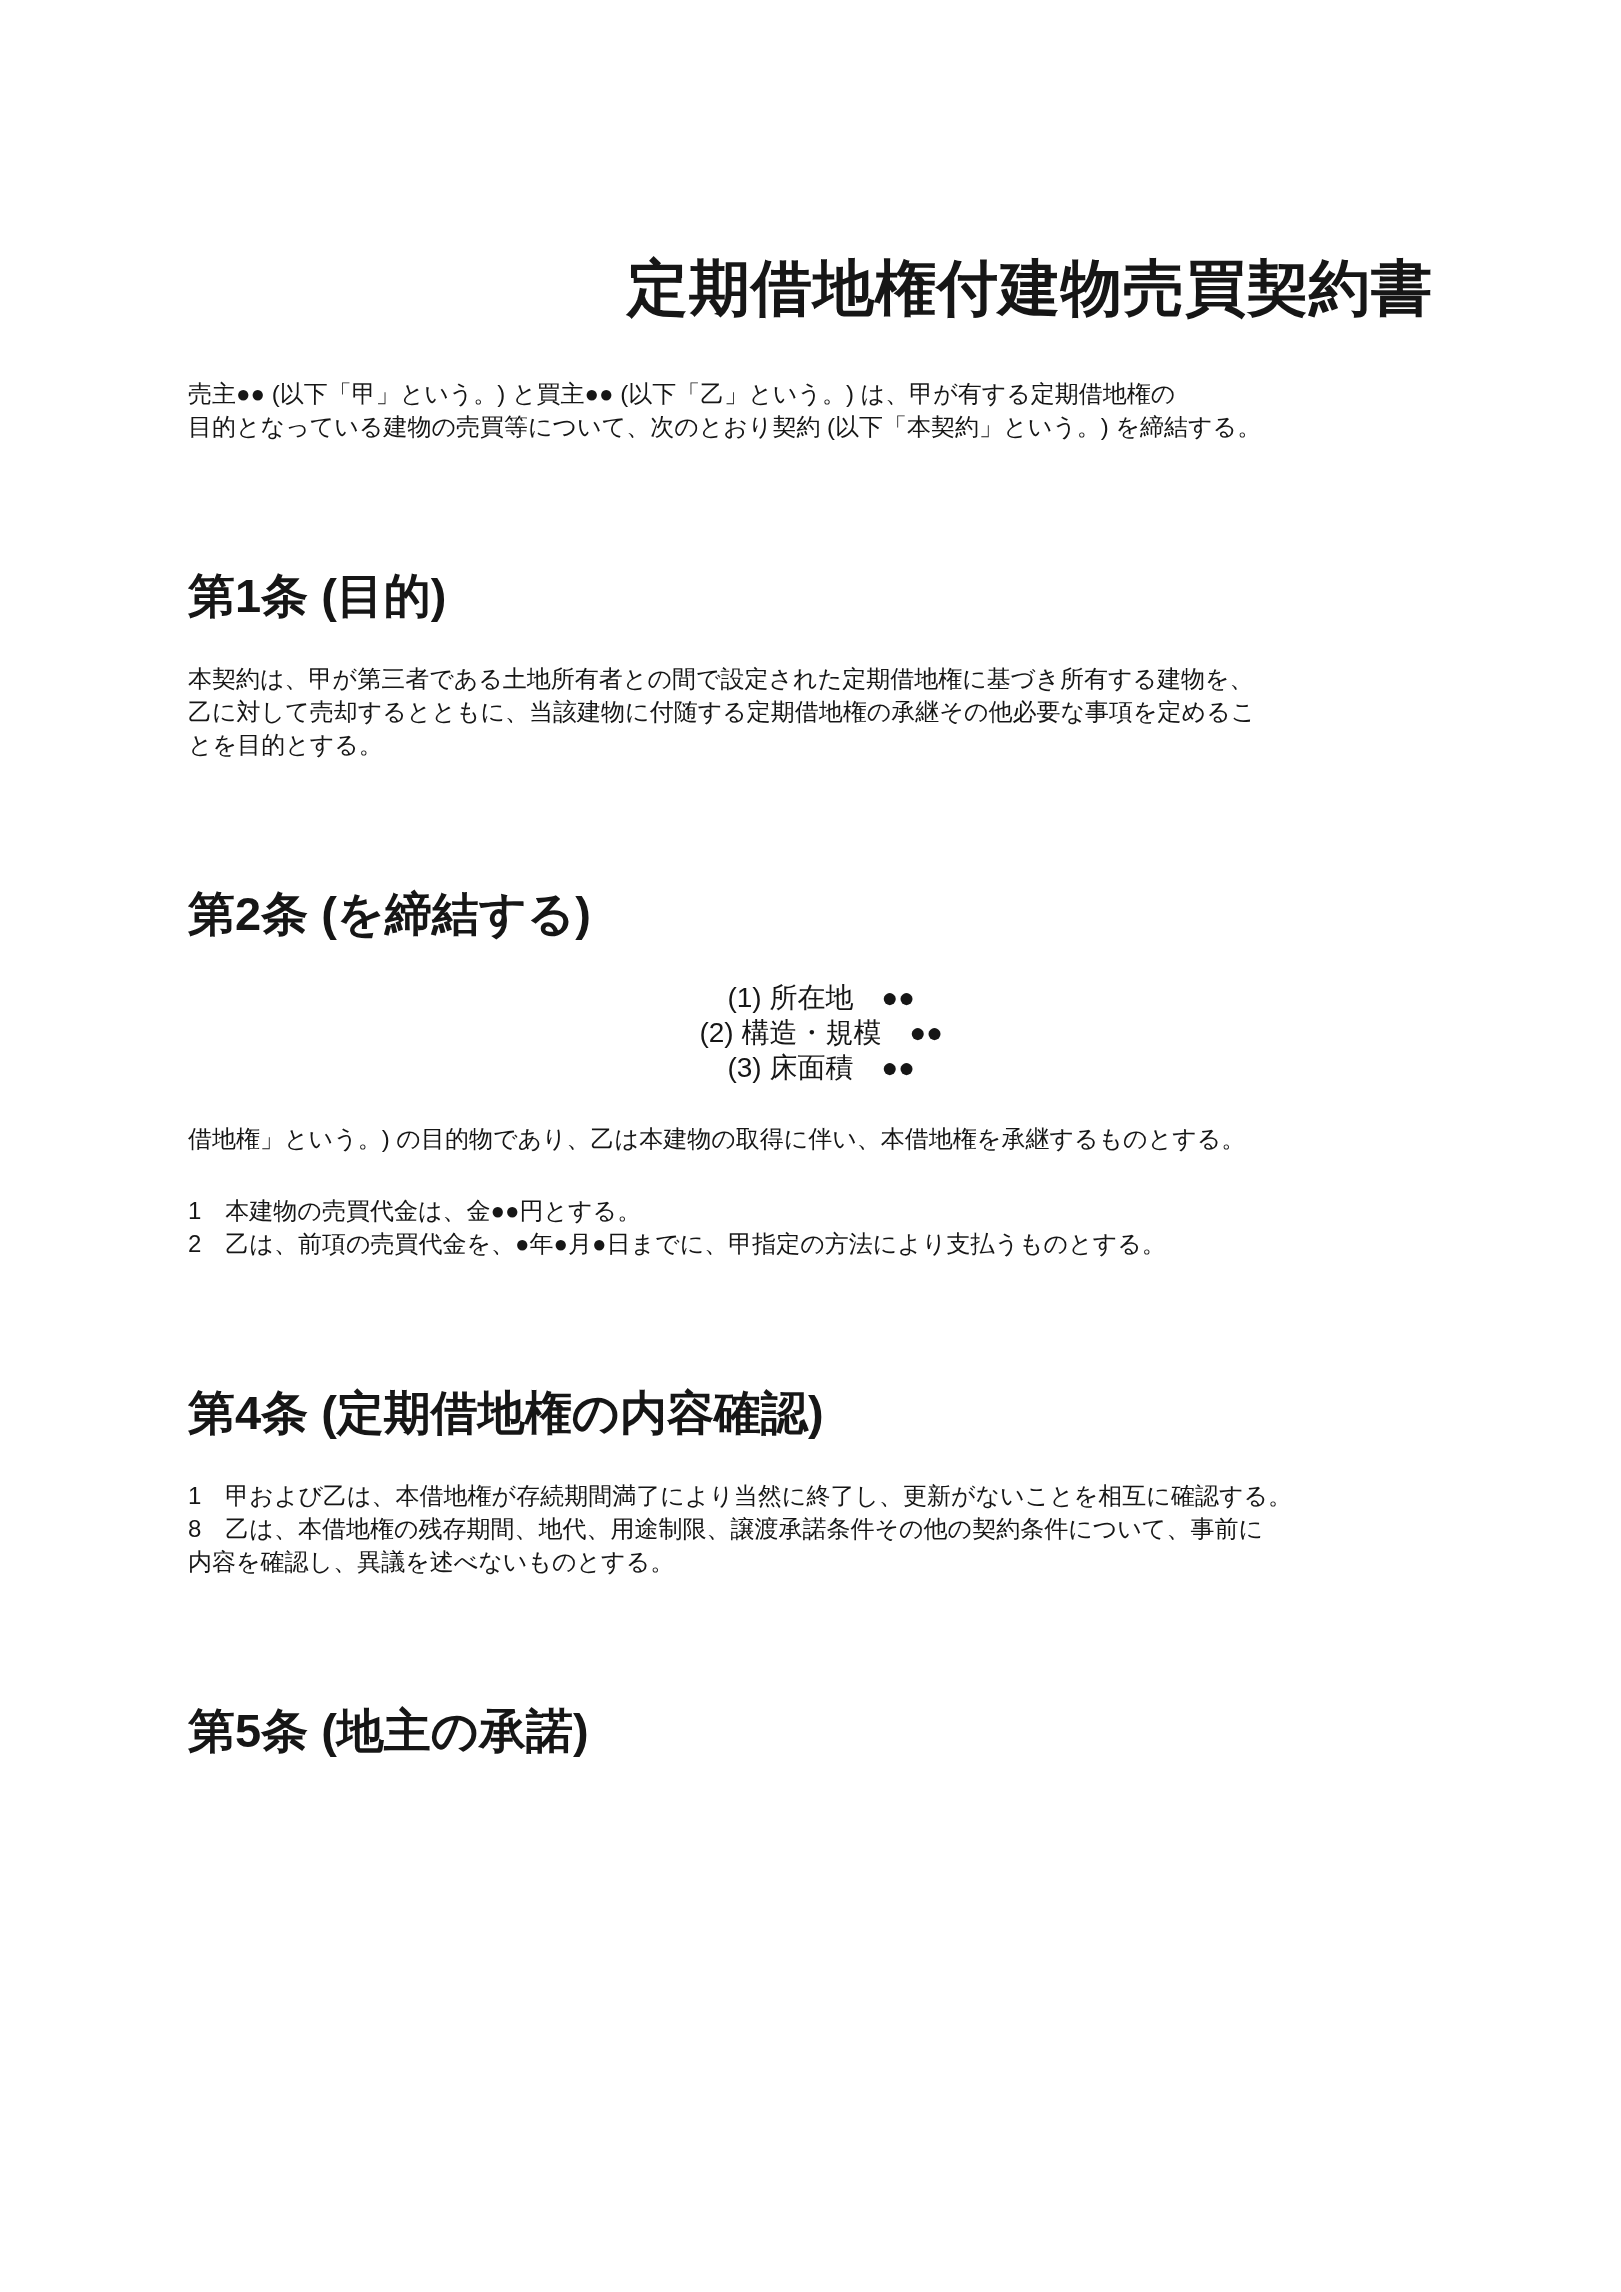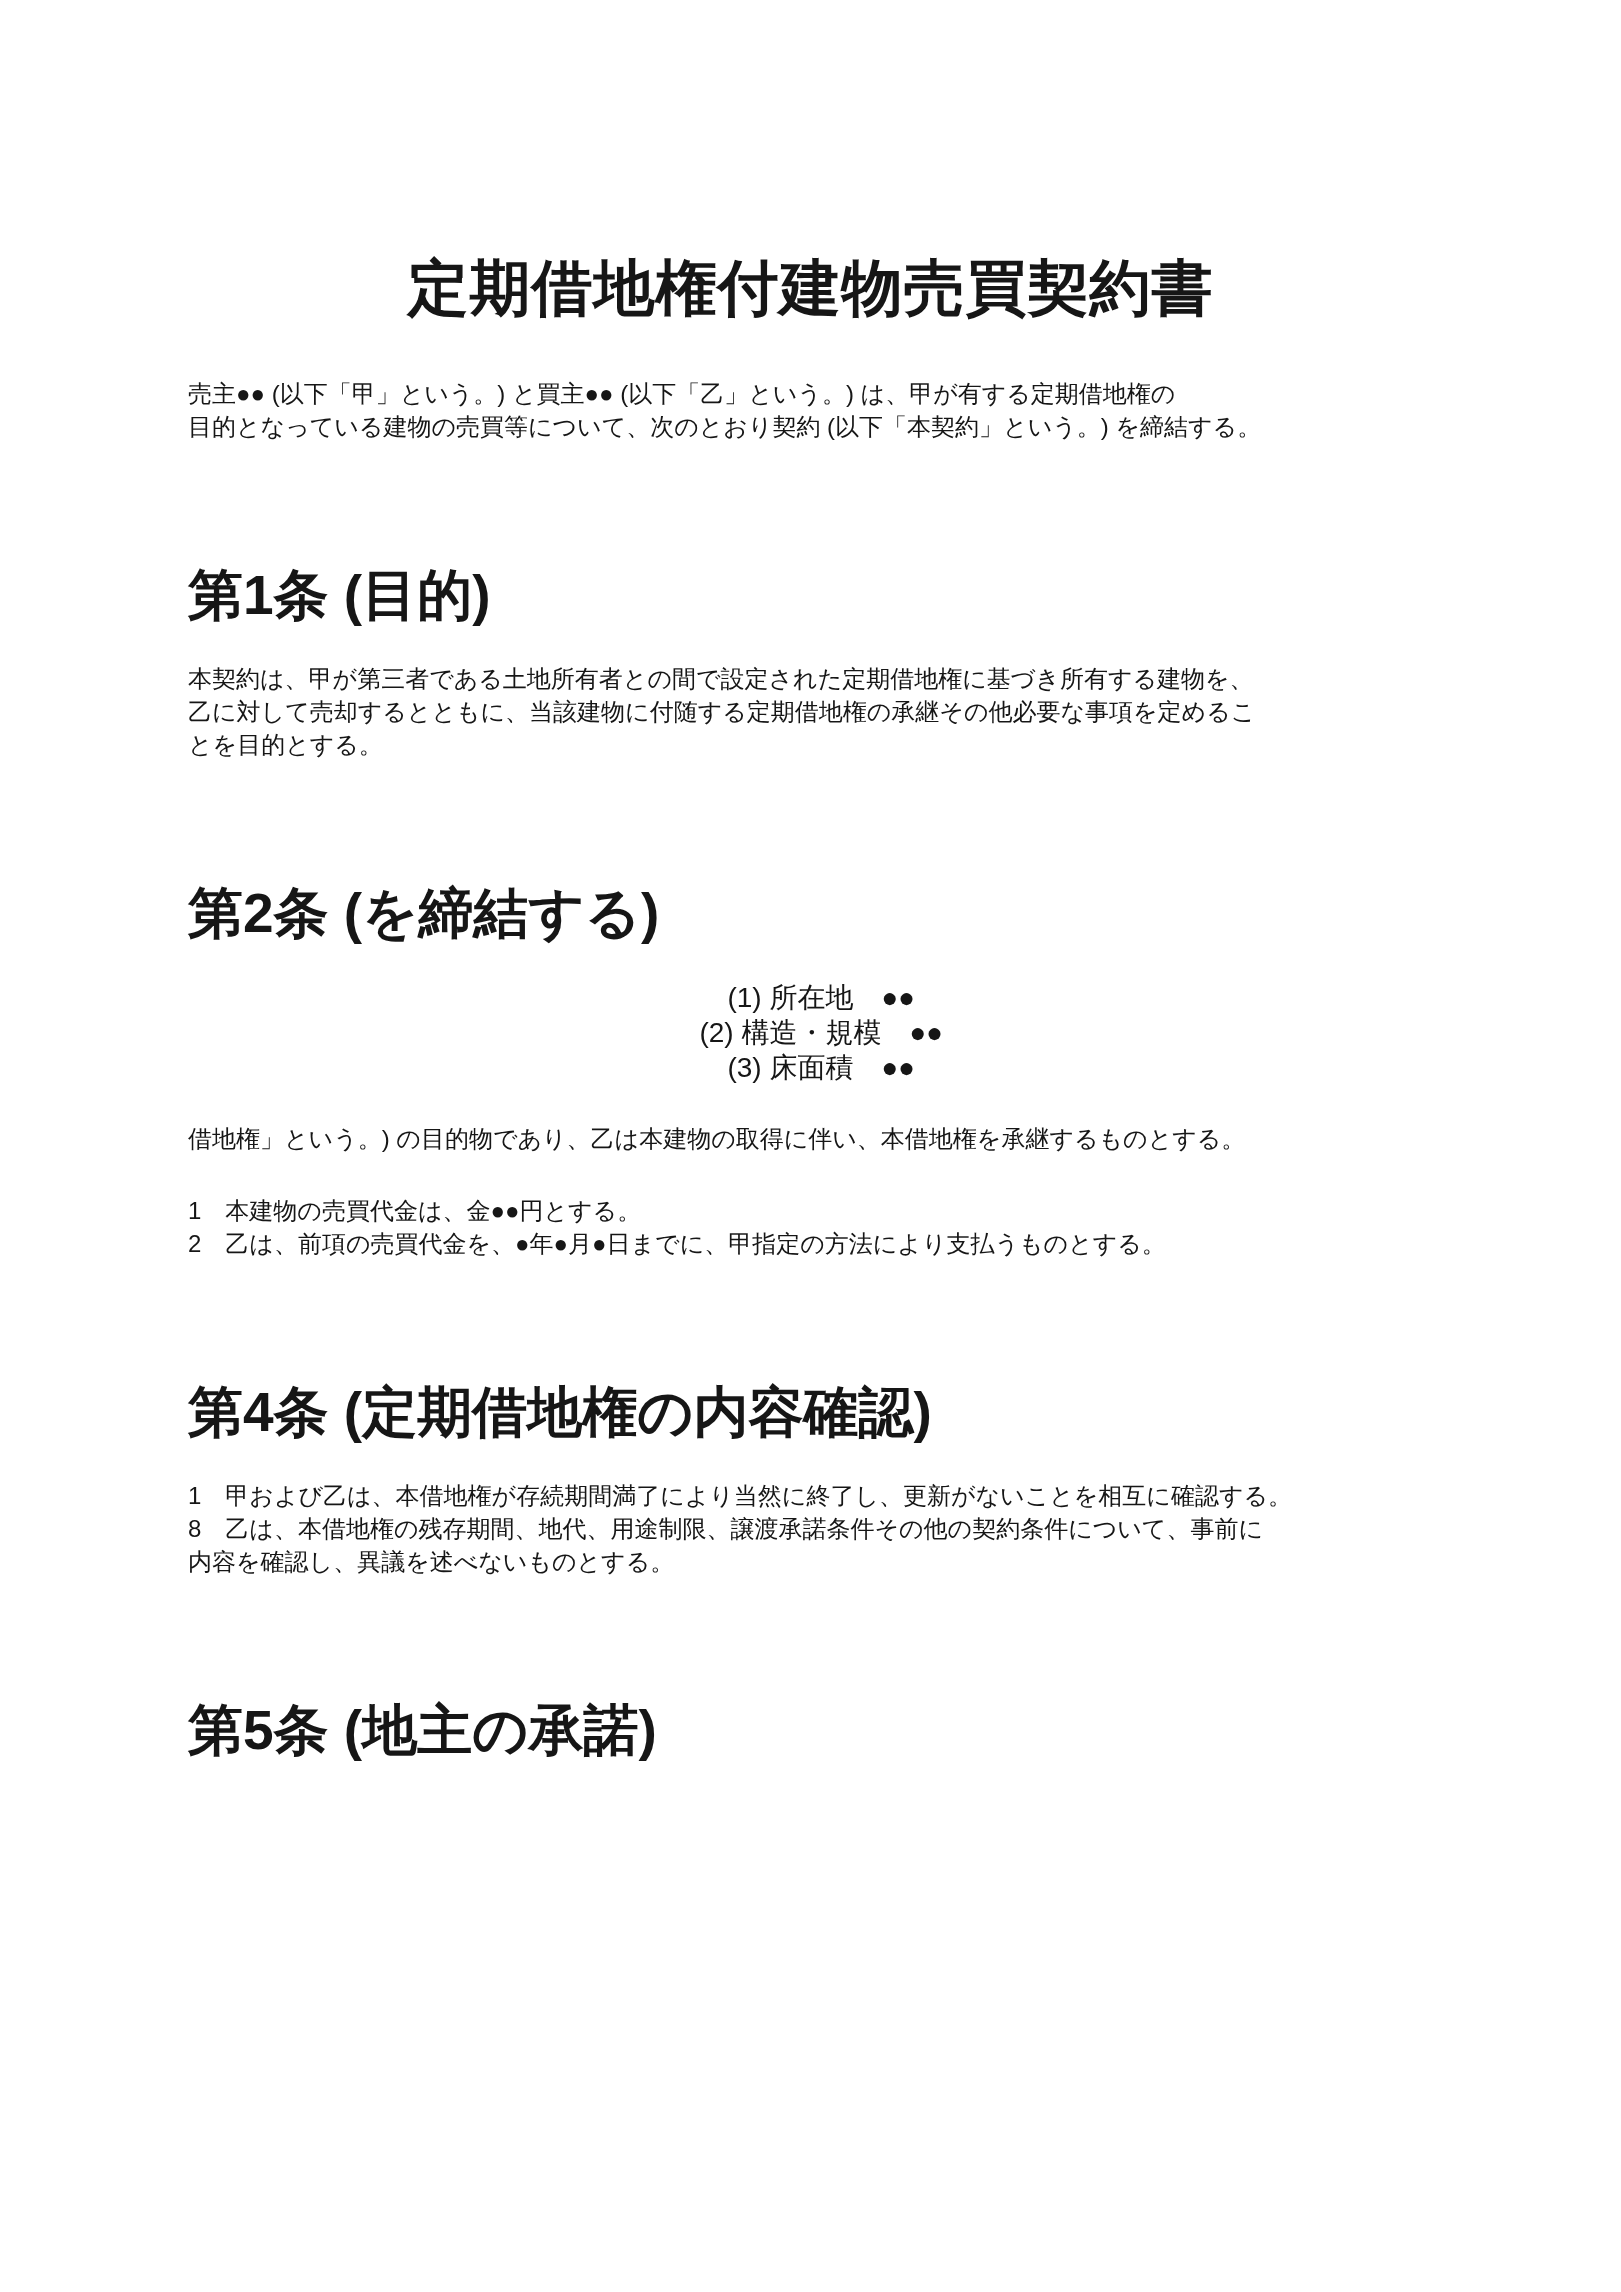--- a/index.html
+++ b/index.html
@@ -19,30 +19,30 @@
     height: 2293px;
     padding: 253px 188px 0 188px;
     overflow: hidden;
     background: #ffffff;
   }
   h1.doc-title {
     margin: 0;
     font-size: 61px;
     line-height: 71px;
     font-weight: bold;
-    text-align: center;
+    text-align: right;
     letter-spacing: 1px;
     white-space: nowrap;
   }
   .intro {
     margin-top: 120px;
   }
   h2.article-heading {
     margin: 125px 0 39px 0;
-    font-size: 55px;
+    font-size: 47px;
     line-height: 55px;
     font-weight: bold;
     white-space: nowrap;
   }
   .para {
     margin: 53px 0 0 0;
     font-size: 24px;
     line-height: 33px;
   }
   .para.flush {

